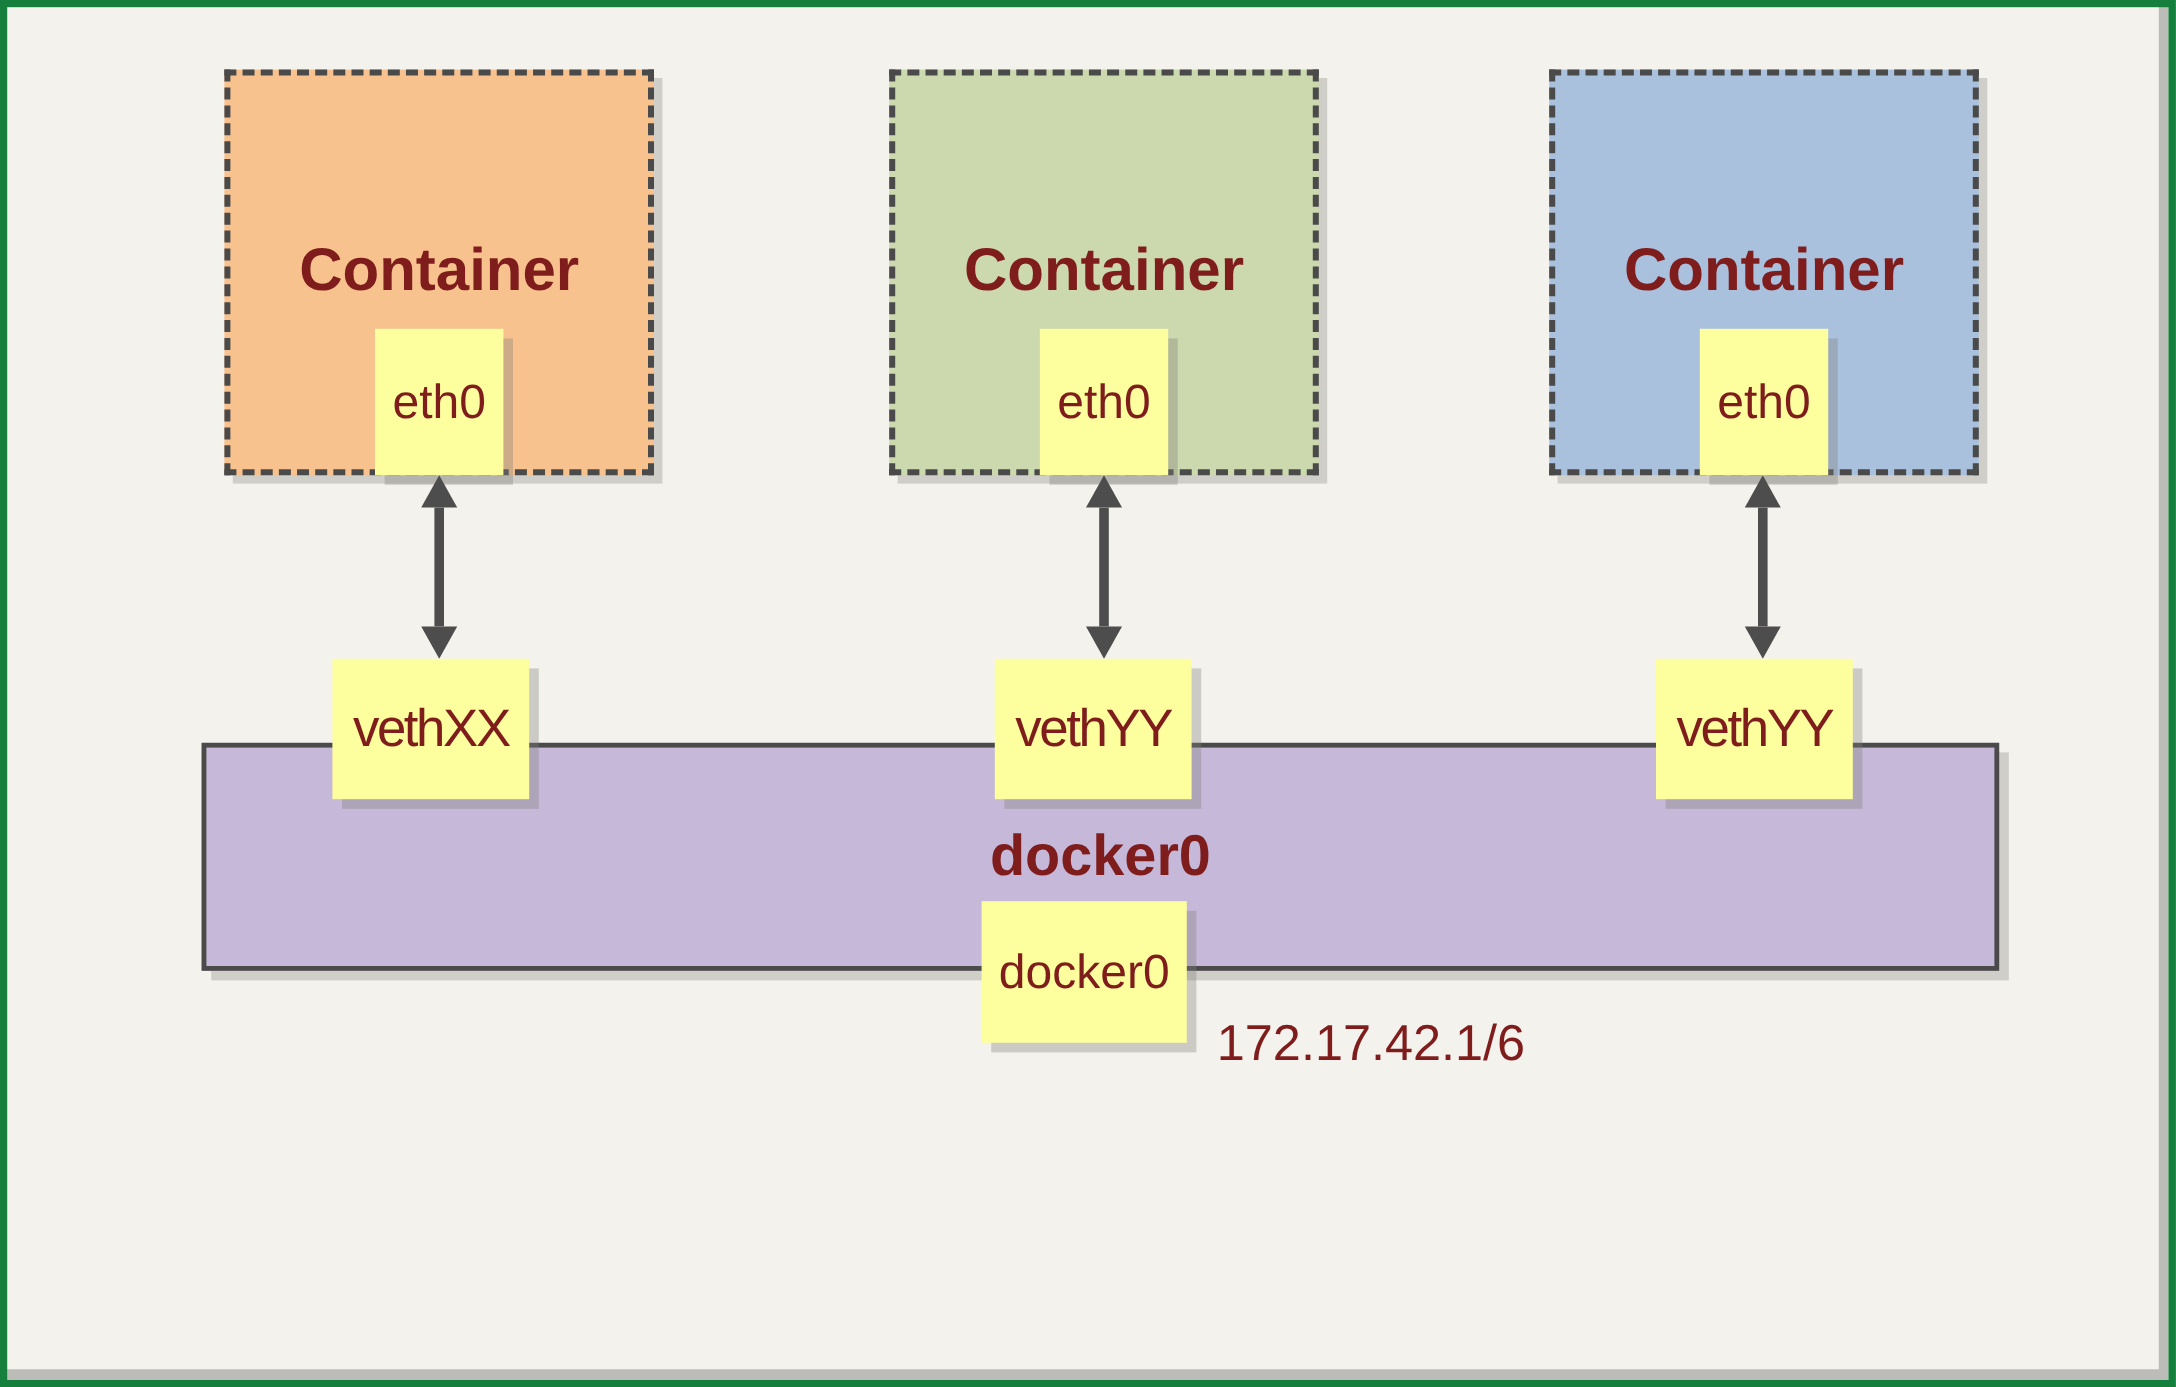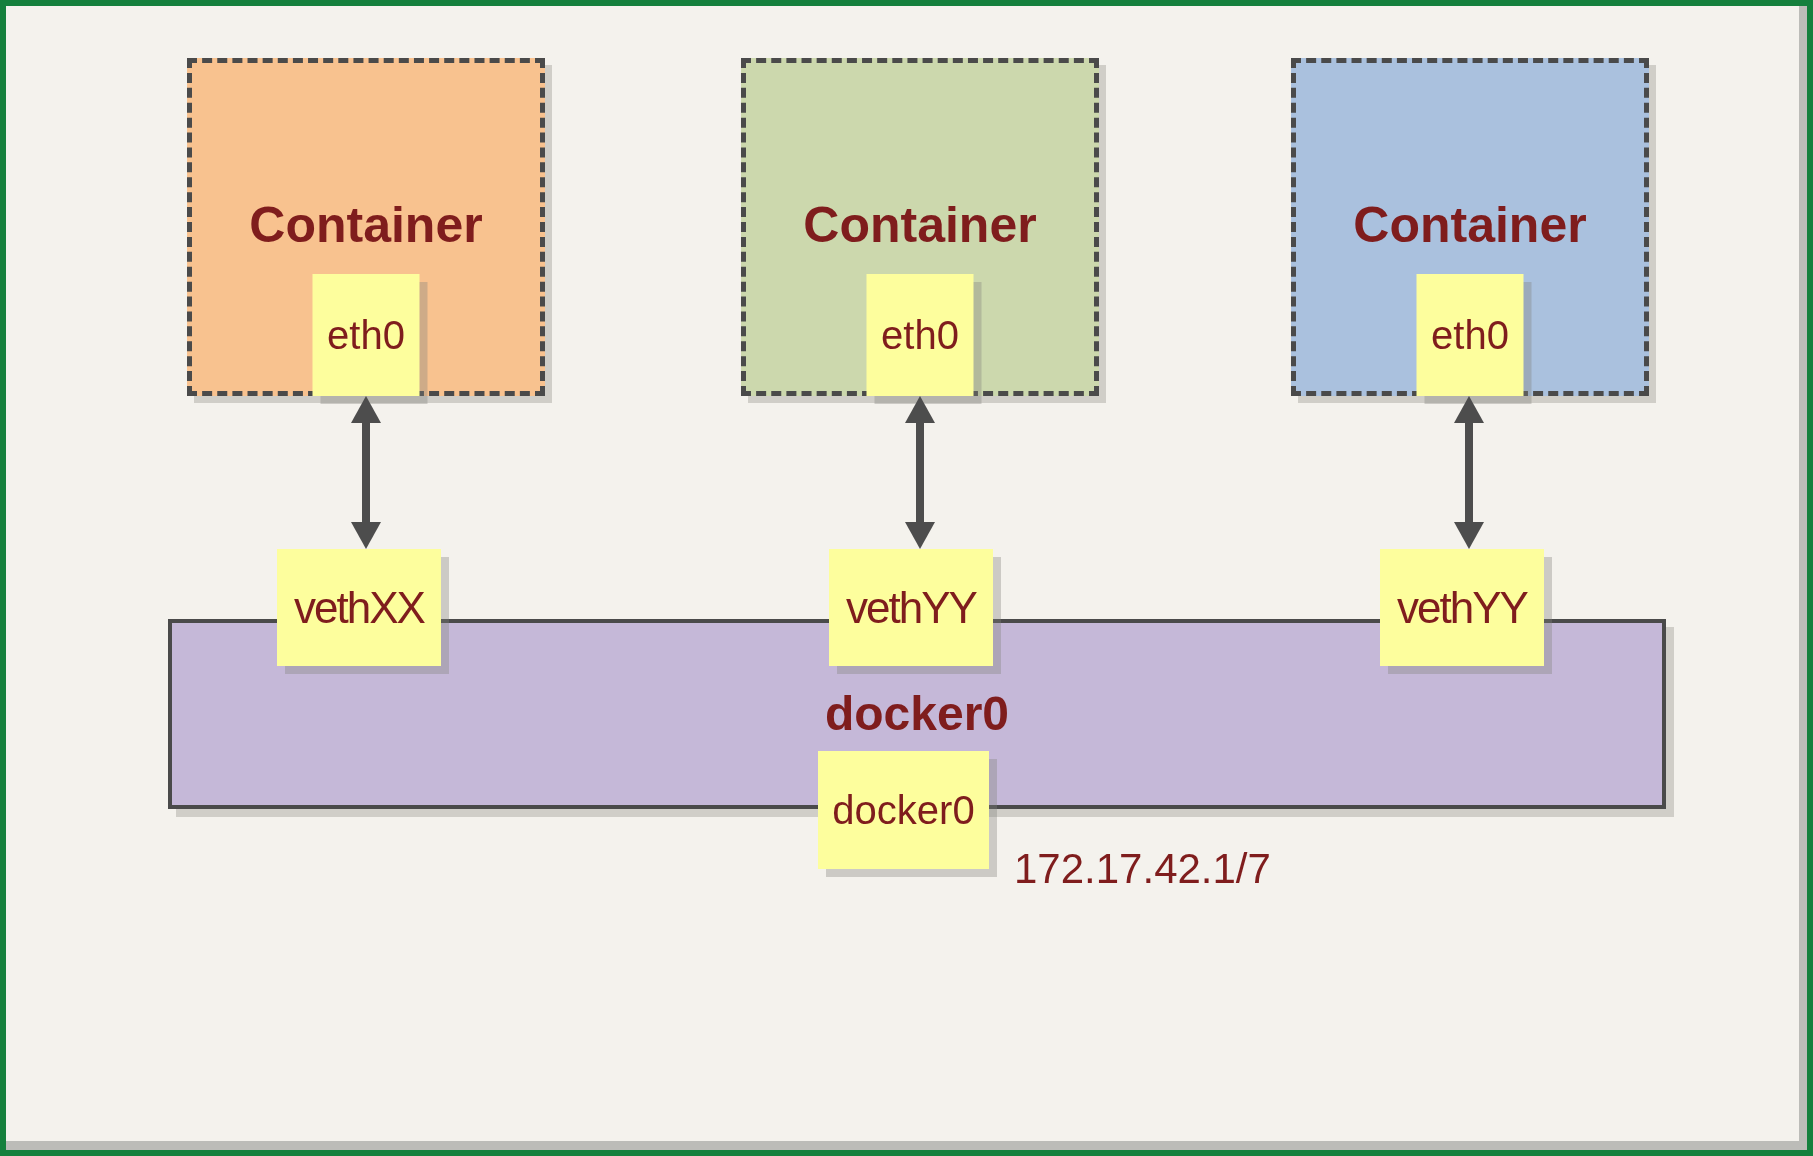--- a/index.html
+++ b/index.html
@@ -204,16 +204,16 @@
   <div class="note veth-box v2" style="background-color: rgb(253, 254, 157);">
     <span>vethYY</span>
   </div>
   <div class="note veth-box v3" style="background-color: rgb(253, 254, 157);">
     <span>vethYY</span>
   </div>
 
   <div class="note docker0-box" style="background-color: rgb(253, 254, 157);">
     <span>docker0</span>
   </div>
-  <div class="bridge-ip">172.17.42.1/7</div>
+  <div class="bridge-ip">172.17.42.1/6</div>
 
 
 </div>
 
 </body></html>

